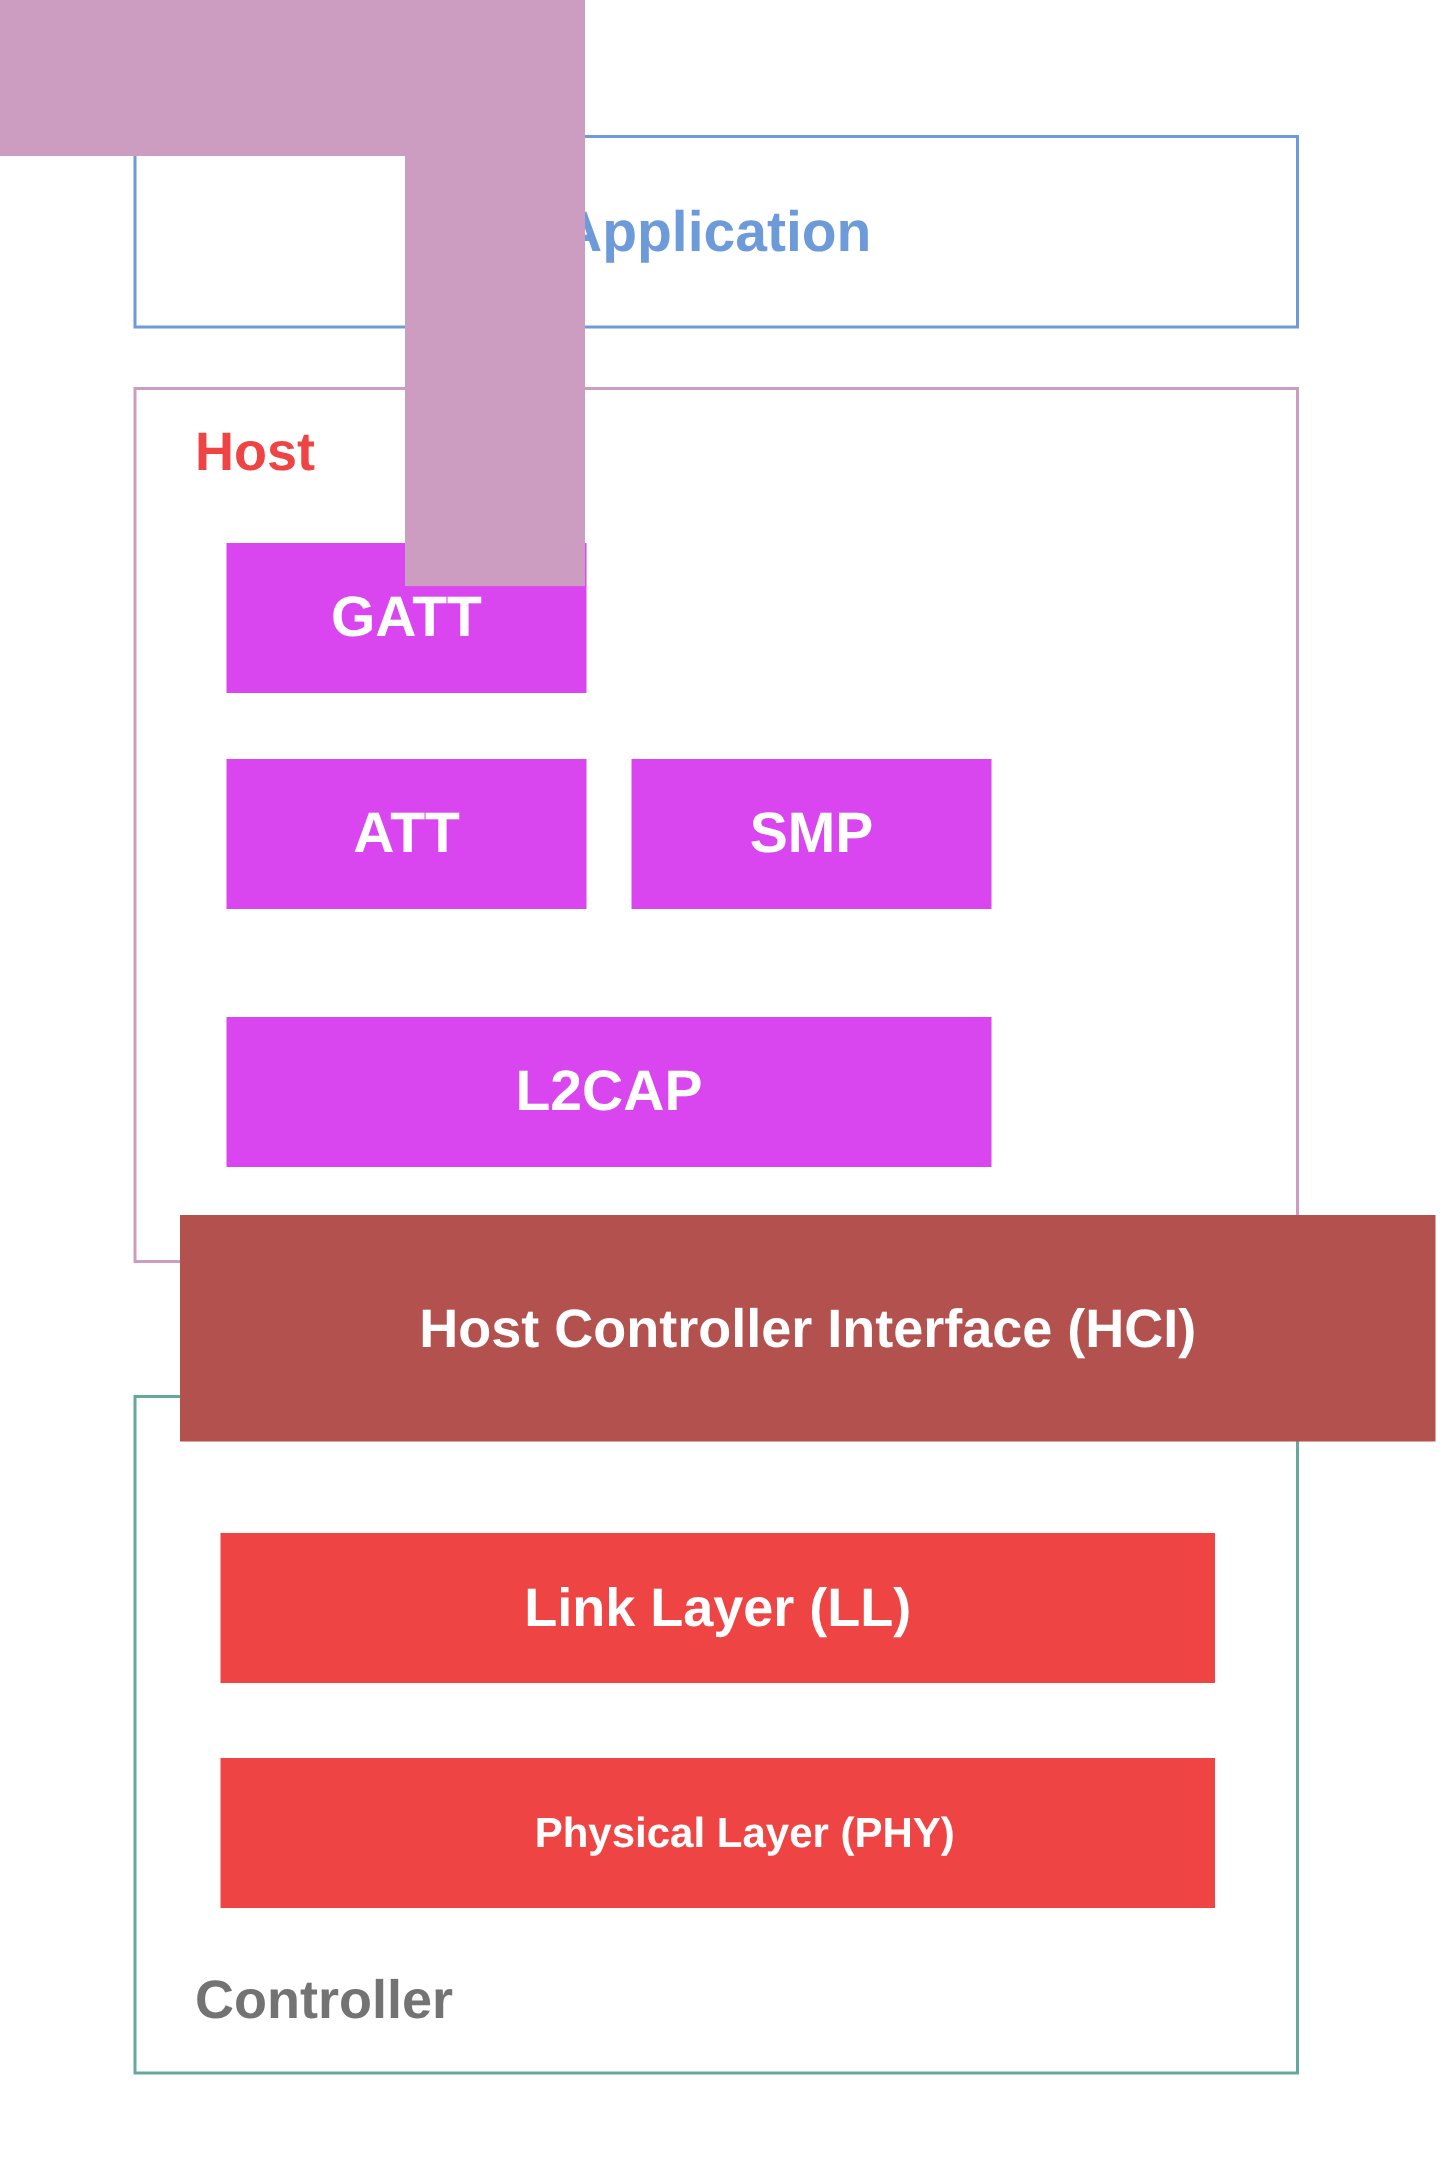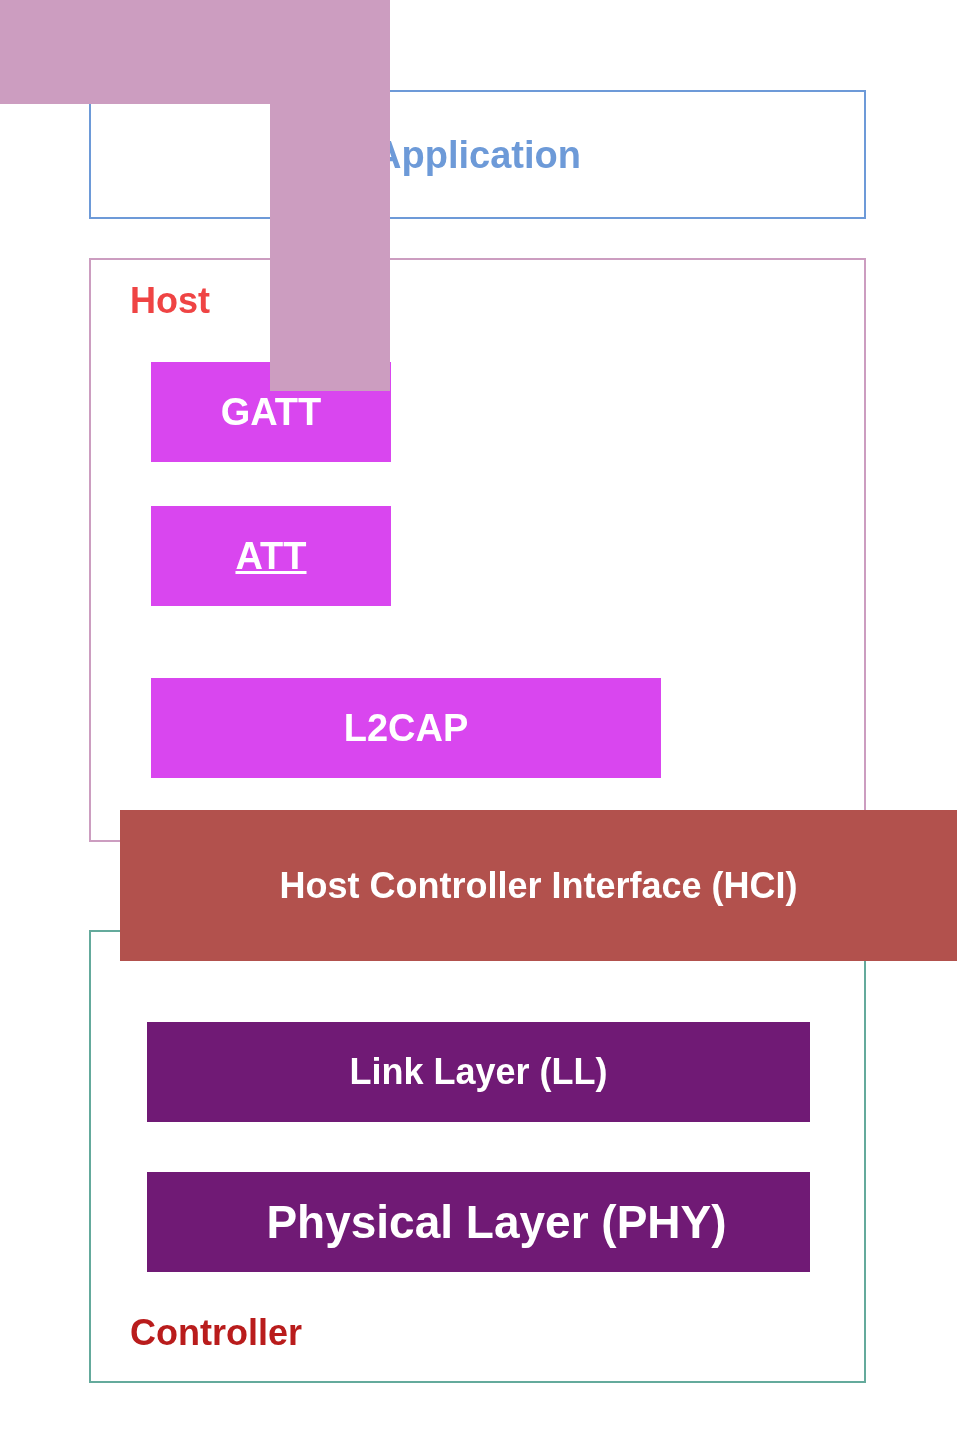--- a/index.html
+++ b/index.html
@@ -58,41 +58,41 @@
     color: #6d9ad8;
   }
   #host-title {
     left: 130px; top: 283px;
     font-size: 36px;
     color: #ef4444;
   }
   #controller-title {
     left: 130px; top: 1315px;
     font-size: 36px;
-    color: #b91c1c;
+    color: #737373;
   }
 
   
   .block {
     position: absolute;
     box-sizing: border-box;
     display: flex;
     align-items: center;
     justify-content: center;
     color: #ffffff;
     font-weight: bold;
     white-space: nowrap;
     line-height: 1;
   }
   .block.host   { background: #d946ef; }
-  .block.ctrl   { background: #701a75; }
+  .block.ctrl   { background: #ef4444; }
   .block.hci    { background: #b2514d; }
 
   #gatt-block  { left: 151px; top: 362px; width: 240px; height: 100px; font-size: 38px; }
-  #att-block   { left: 151px; top: 506px; width: 240px; height: 100px; font-size: 38px; text-decoration: underline; }
+  #att-block   { left: 151px; top: 506px; width: 240px; height: 100px; font-size: 38px; }
   #smp-block   { left: 421px; top: 506px; width: 240px; height: 100px; font-size: 38px; }
   #l2cap-block { left: 151px; top: 650px; width: 510px; height: 100px; font-size: 38px; margin-top: 28px; }
 
   
   #gap-block {
     left: 421px; top: 360px;
     width: 390px; height: 391px;
     background: #cc9dc0;
     clip-path: polygon(0 0, 100% 0, 100% 100%, 69.23% 100%, 69.23% 26.6%, 0 26.6%);
     display: block;
@@ -106,40 +106,41 @@
     justify-content: center;
     color: #ffffff;
     font-weight: bold;
     font-size: 38px;
     white-space: nowrap;
     line-height: 1;
   }
 
   #hci-block   { left: 120px; top: 810px;  width: 837px; height: 151px; font-size: 36px; }
   #ll-block    { left: 147px; top: 1022px; width: 663px; height: 100px; font-size: 36px; }
-  #phy-block   { left: 147px; top: 1172px; width: 663px; height: 100px; font-size: 46px; padding-left: 36px; }
+  #phy-block   { left: 147px; top: 1172px; width: 663px; height: 100px; font-size: 28px; padding-left: 36px; }
 </style>
 </head>
 <body>
 
 <div id="stack">
 
   <div class="group-box" id="application-box"></div>
   <div class="group-title" id="application-title">Application</div>
 
   <div class="group-box" id="host-box"></div>
   <div class="group-title" id="host-title">Host</div>
 
   <div class="block host" id="gatt-block">GATT</div>
 
   <div id="gap-block"></div>
   <div id="gap-label">GAP</div>
 
   <div class="block host" id="att-block">ATT</div>
 
+  <div class="block host" id="smp-block">SMP</div>
 
   <div class="block host" id="l2cap-block">L2CAP</div>
 
   <div class="group-box" id="controller-box"></div>
   <div class="group-title" id="controller-title">Controller</div>
 
   <div class="block ctrl" id="ll-block">Link Layer (LL)</div>
 
   <div class="block ctrl" id="phy-block">Physical Layer (PHY)</div>
 

